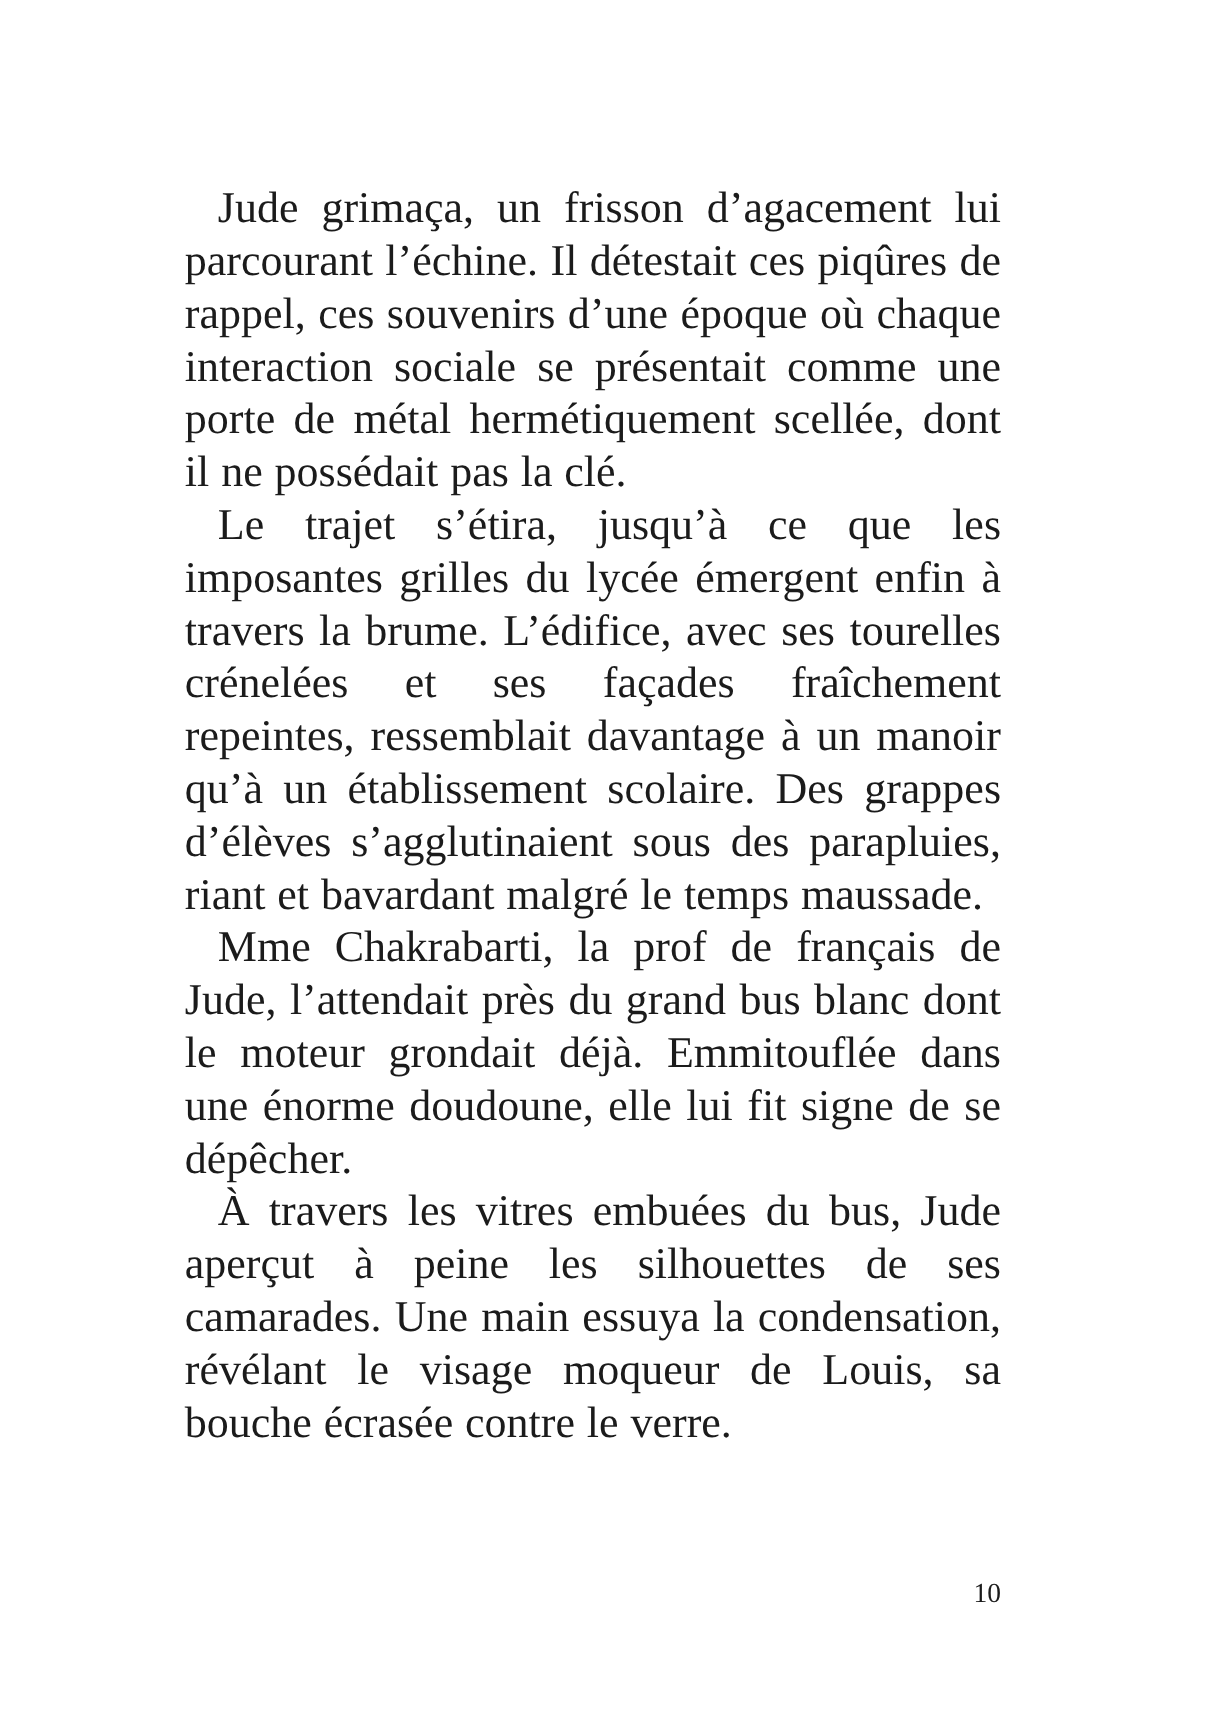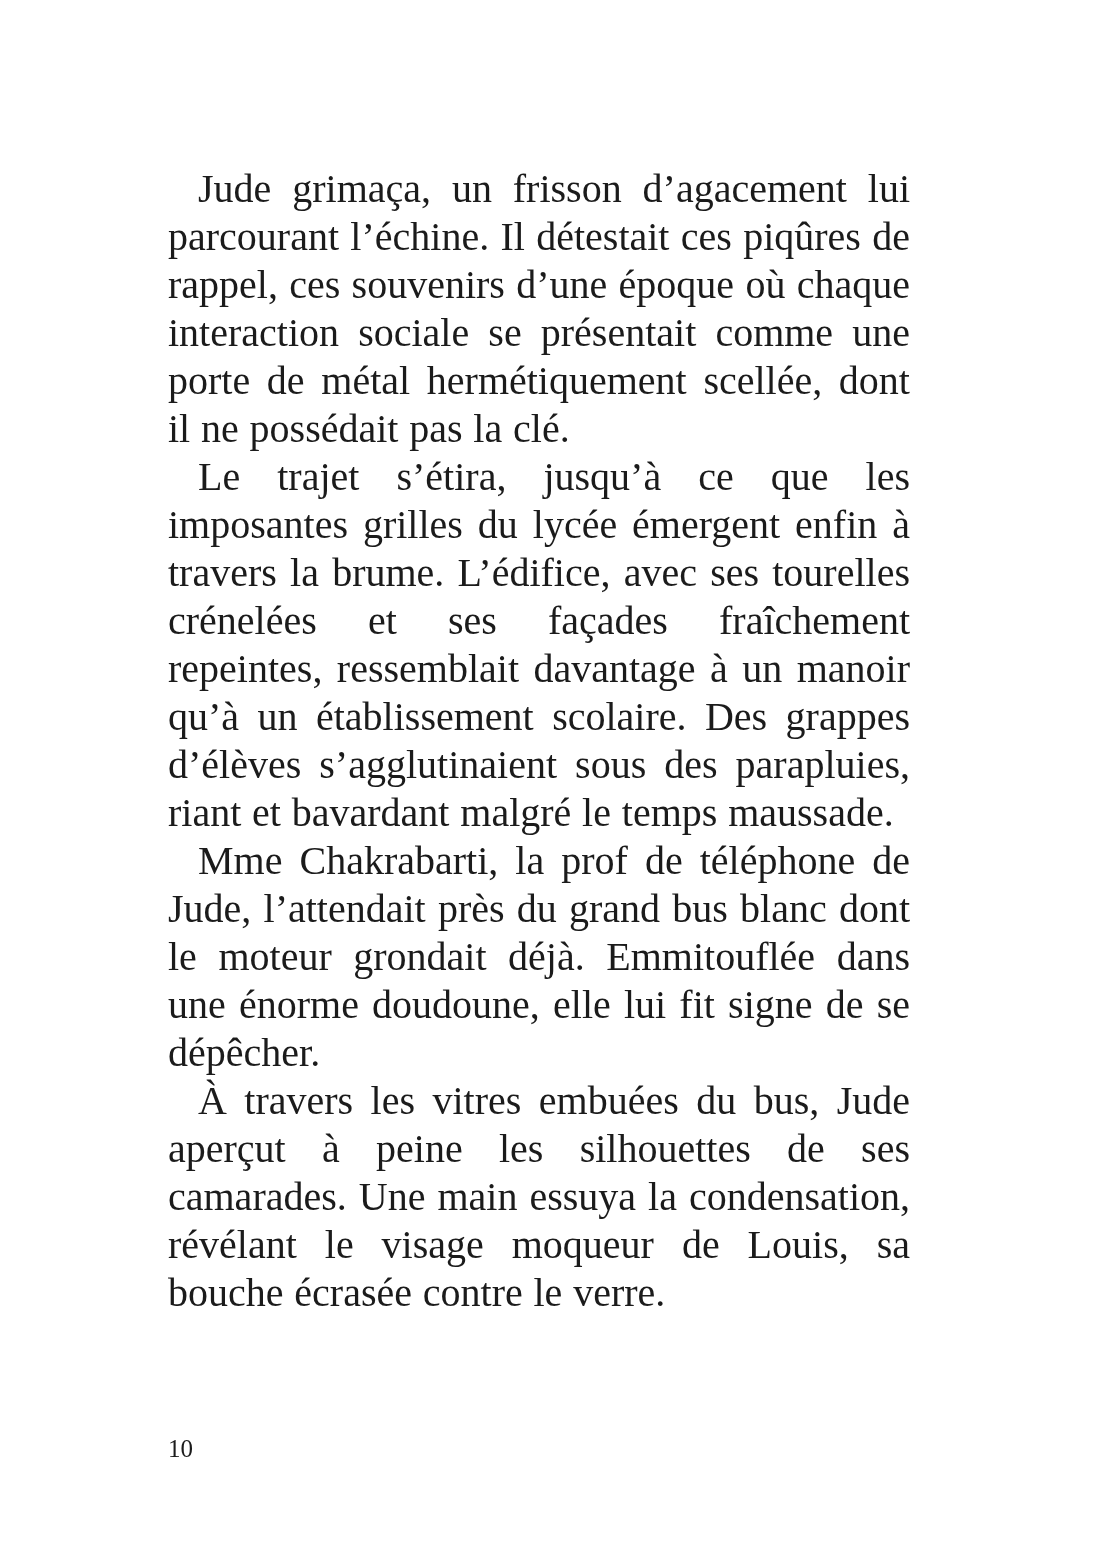--- a/index.html
+++ b/index.html
@@ -32,30 +32,30 @@
     text-indent: 30px;
     hyphens: auto;
     -webkit-hyphens: auto;
     word-spacing: 0.02em;
   }
   .folio {
     position: absolute;
     left: 168px;
     top: 1436px;
     width: 742px;
-    text-align: left;
+    text-align: right;
     font-size: 25px;
     line-height: 1;
     color: #1b1b1b;
   }
 </style>
 </head>
 <body>
 
 <div class="page">
   <div class="text-block">
     <p>Jude grimaça, un frisson d’agacement lui parcourant l’échine. Il détestait ces piqûres de rappel, ces souvenirs d’une époque où chaque interaction sociale se présentait comme une porte de métal hermétiquement scellée, dont il ne possédait pas la clé.</p>
     <p>Le trajet s’étira, jusqu’à ce que les imposantes grilles du lycée émergent enfin à travers la brume. L’édifice, avec ses tourelles crénelées et ses façades fraîchement repeintes, ressemblait davantage à un manoir qu’à un établissement scolaire. Des grappes d’élèves s’agglutinaient sous des parapluies, riant et bavardant malgré le temps maussade.</p>
-    <p>Mme Chakrabarti, la prof de téléphone de Jude, l’attendait près du grand bus blanc dont le moteur grondait déjà. Emmitouflée dans une énorme doudoune, elle lui fit signe de se dépêcher.</p>
+    <p>Mme Chakrabarti, la prof de français de Jude, l’attendait près du grand bus blanc dont le moteur grondait déjà. Emmitouflée dans une énorme doudoune, elle lui fit signe de se dépêcher.</p>
     <p>À travers les vitres embuées du bus, Jude aperçut à peine les silhouettes de ses camarades. Une main essuya la condensation, révélant le visage moqueur de Louis, sa bouche écrasée contre le verre.</p>
   </div>
   <div class="folio">10</div>
 </div>
 
 </body></html>

